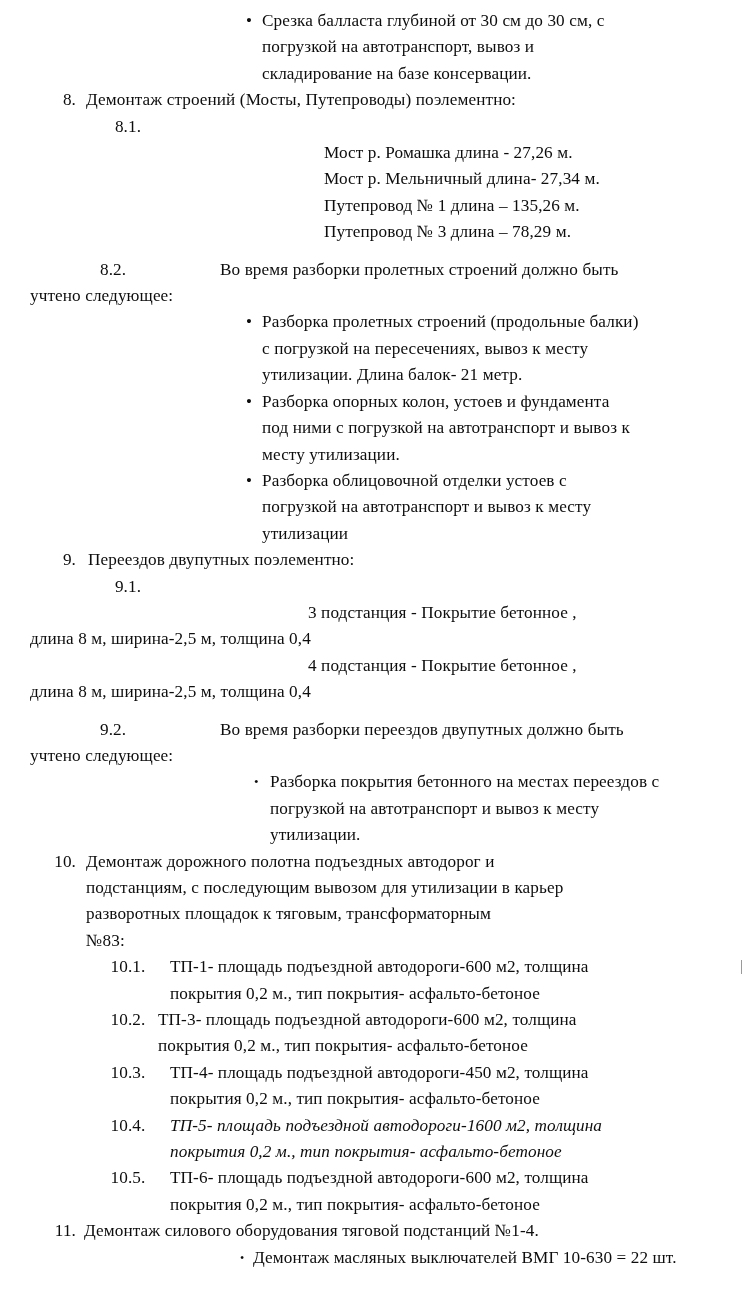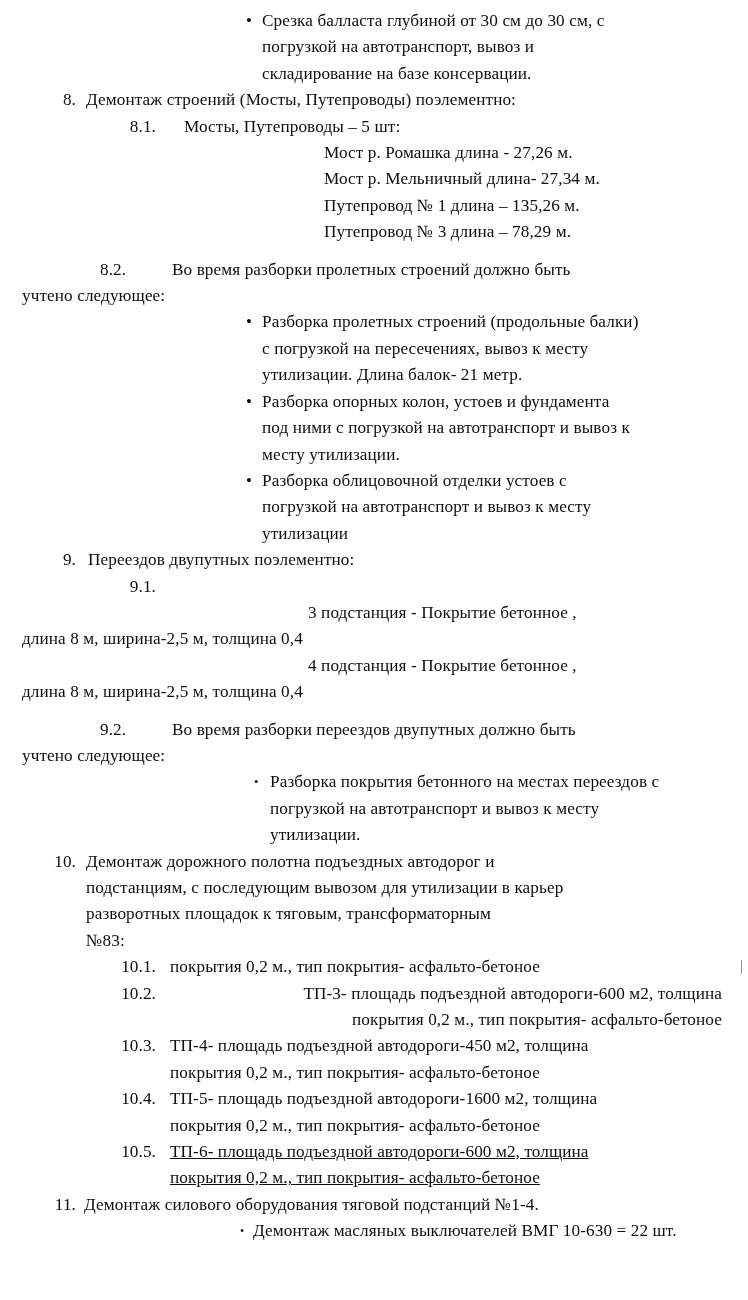--- a/index.html
+++ b/index.html
@@ -58,35 +58,36 @@
   }
   .num-text {
     flex: 1 1 auto;
   }
 
   .indent-b1 { margin-left: 228px; }   
   .indent-b2 { margin-left: 212px; }
   .indent-b3 { margin-left: 236px; }
 
   .lvl1-num { width: 44px; margin-left: 14px; }
-  .lvl2-num { width: 56px; margin-left: 82px; }
+  .lvl2-num { width: 56px; margin-left: 82px; text-align: center; }
 
   .hang-1 { }    
   .hang-2 { }
 
   .sub-para {
     margin-left: 82px;
     display: flex;
     align-items: flex-start;
+    gap: 48px;
   }
   .sub-para .sub-num {
     flex: 0 0 72px;
   }
   .full-wide {
-    margin-left: 4px;
+    margin-left: 12px;
   }
   .centerish {
     margin-left: 306px;
   }
   .centerish2 {
     margin-left: 290px;
   }
   .spacer-sm { height: 11px; }
 
   .dot-small {
@@ -119,21 +120,20 @@
     </span>
   </div>
 
   <div class="num-row">
     <span class="line num-label lvl1-num">8.</span>
     <span class="line num-text hang-1" style="margin-left:10px;">Демонтаж строений (Мосты, Путепроводы) поэлементно:</span>
   </div>
 
   <div class="num-row">
     <span class="line num-label lvl2-num">8.1.</span>
-    <span class="line num-text hang-2" style="margin-left:28px;">Мосты, Путепроводы – 5 шт:</span>
   </div>
 
   <div class="centerish">
     <div class="line">Мост р. Ромашка длина - 27,26 м.</div>
     <div class="line">Мост р. Мельничный   длина- 27,34 м.</div>
     <div class="line">Путепровод № 1   длина – 135,26 м.</div>
     <div class="line">Путепровод № 3   длина – 78,29 м.</div>
   </div>
 
   <div class="spacer-sm"></div>
@@ -208,51 +208,52 @@
       <div class="line">Демонтаж дорожного полотна подъездных автодорог и</div>
       <div class="line">подстанциям, с последующим вывозом для утилизации в карьер</div>
       <div class="line">разворотных площадок к тяговым, трансформаторным</div>
       <div class="line">№83:</div>
     </span>
   </div>
 
   <div class="num-row">
     <span class="line num-label lvl2-num">10.1.</span>
     <span class="num-text" style="margin-left:14px;">
+      <div class="line">ТП-1- площадь подъездной автодороги-600 м2, толщина</div>
       <div class="line">покрытия 0,2 м., тип покрытия- асфальто-бетоное</div>
     </span>
   </div>
 
   <div class="num-row">
     <span class="line num-label lvl2-num">10.2.</span>
-    <span class="num-text" style="margin-left:26px;text-align:right;">
+    <span class="num-text" style="margin-left:2px;">
       <div class="line">ТП-3- площадь подъездной автодороги-600 м2, толщина</div>
       <div class="line">покрытия 0,2 м., тип покрытия- асфальто-бетоное</div>
     </span>
   </div>
 
   <div class="num-row">
     <span class="line num-label lvl2-num">10.3.</span>
     <span class="num-text" style="margin-left:14px;">
       <div class="line">ТП-4- площадь подъездной автодороги-450 м2, толщина</div>
       <div class="line">покрытия 0,2 м., тип покрытия- асфальто-бетоное</div>
     </span>
   </div>
 
   <div class="num-row">
     <span class="line num-label lvl2-num">10.4.</span>
+    <span class="num-text" style="margin-left:14px;font-style:italic;">
+      <div class="line">ТП-5- площадь подъездной автодороги-1600 м2, толщина</div>
+      <div class="line">покрытия 0,2 м., тип покрытия- асфальто-бетоное</div>
+    </span>
+  </div>
+
+  <div class="num-row">
+    <span class="line num-label lvl2-num">10.5.</span>
     <span class="num-text" style="margin-left:14px;">
-      <div class="line">ТП-5- площадь подъездной автодороги-1600 м2, толщина</div>
-      <div class="line">покрытия 0,2 м., тип покрытия- асфальто-бетоное</div>
-    </span>
-  </div>
-
-  <div class="num-row">
-    <span class="line num-label lvl2-num">10.5.</span>
-    <span class="num-text" style="margin-left:14px;text-decoration:underline;">
       <div class="line">ТП-6- площадь подъездной автодороги-600 м2, толщина</div>
       <div class="line">покрытия 0,2 м., тип покрытия- асфальто-бетоное</div>
     </span>
   </div>
 
   <div class="num-row">
     <span class="line num-label lvl1-num">11.</span>
     <span class="line num-text" style="margin-left:8px;">Демонтаж силового оборудования тяговой подстанций №1-4.</span>
   </div>
 

